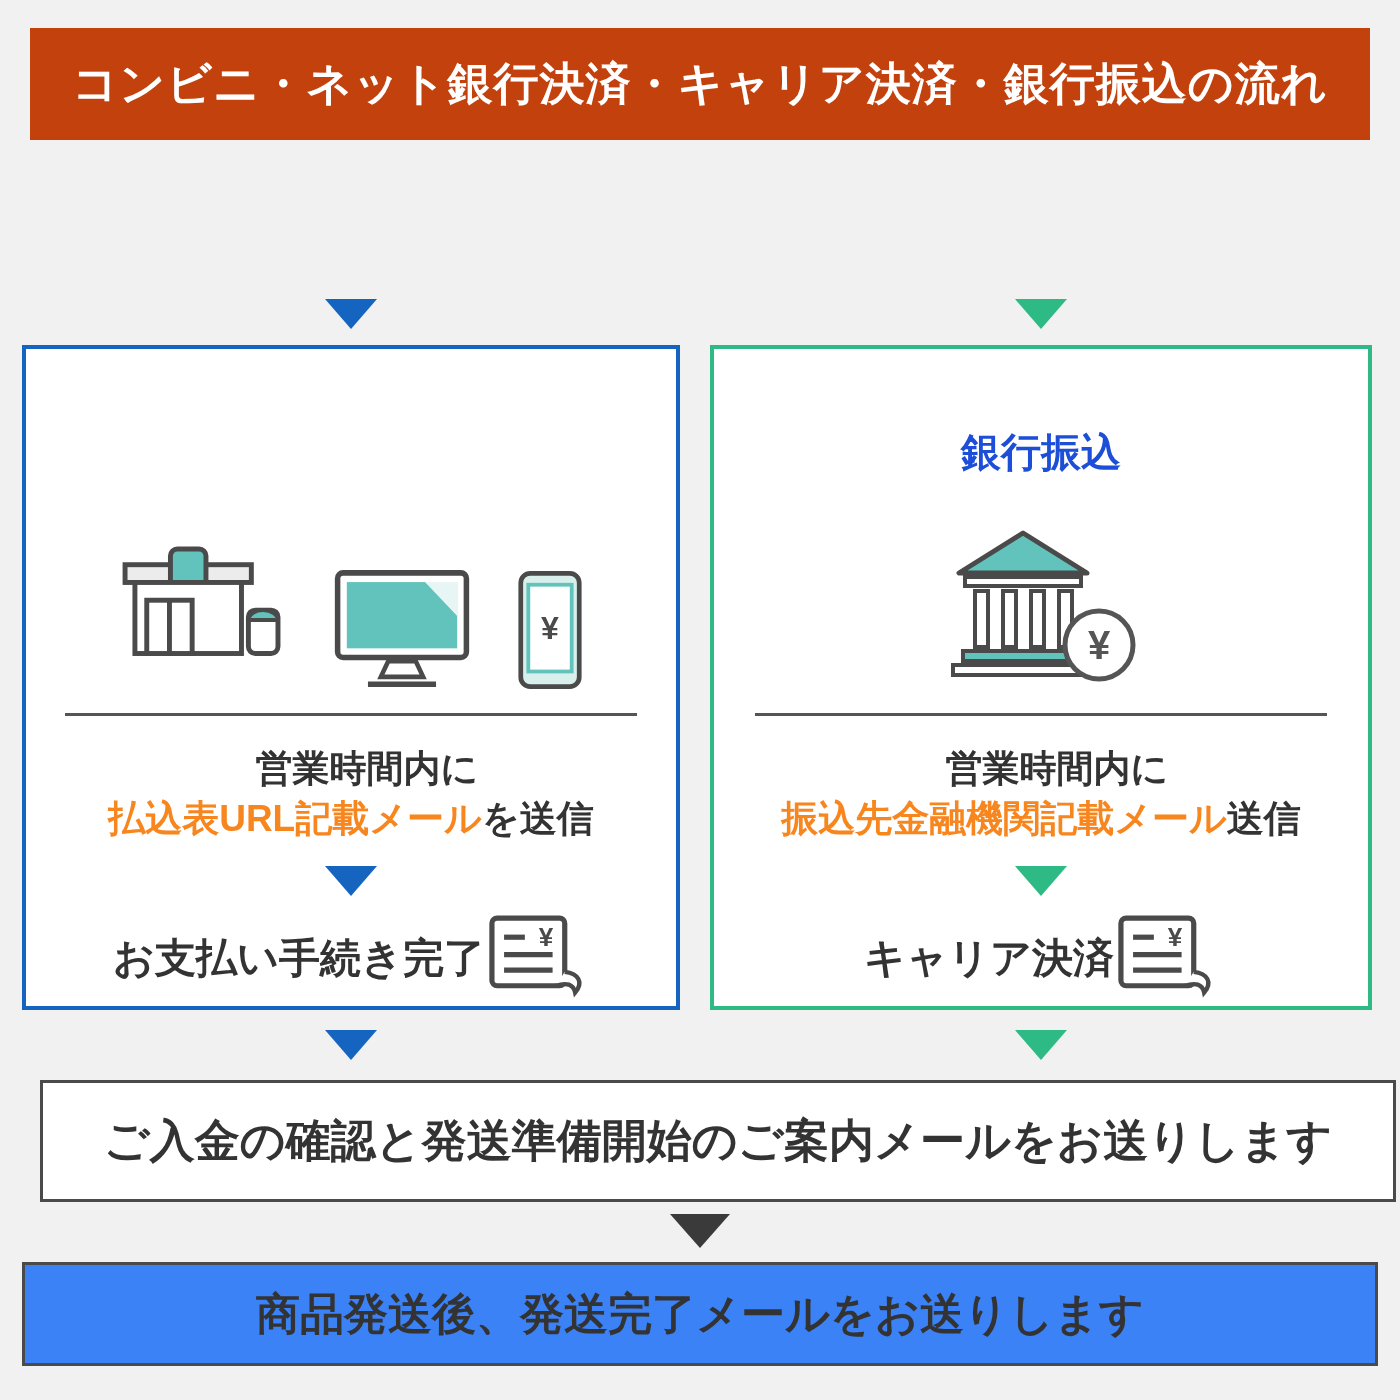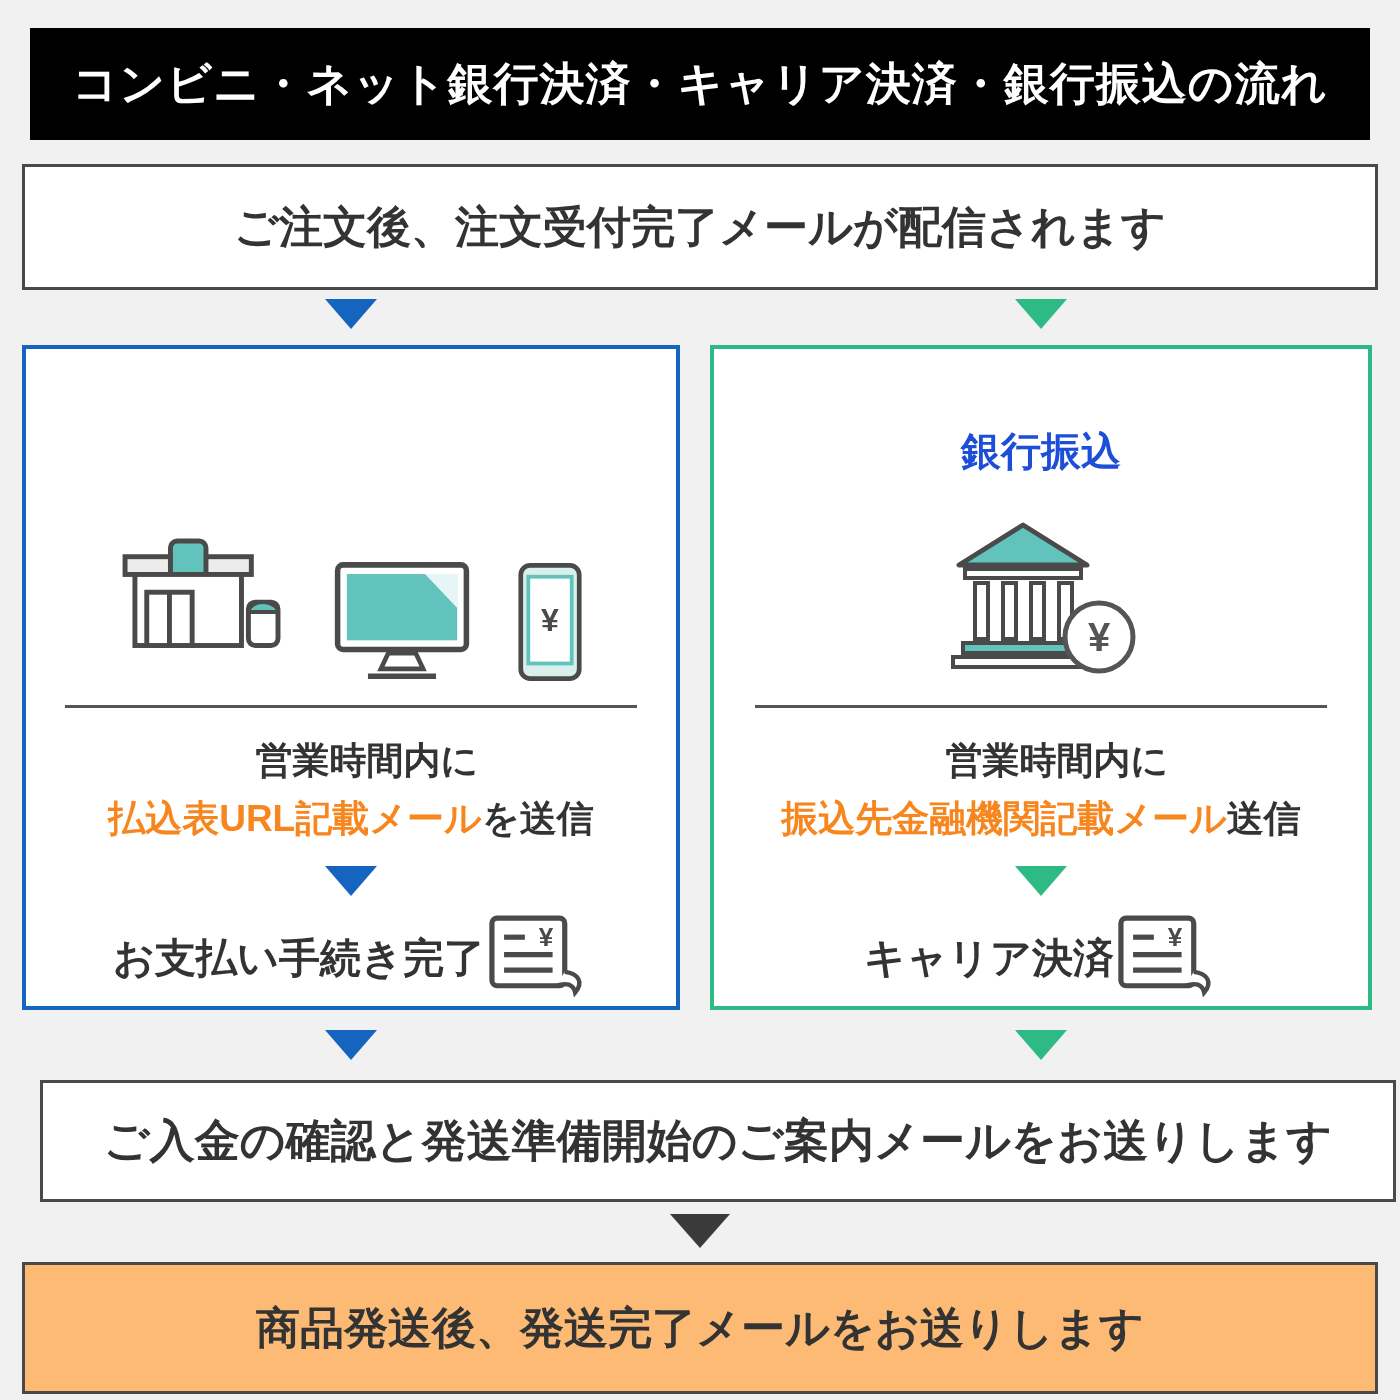--- a/index.html
+++ b/index.html
@@ -4,24 +4,24 @@
 <style>
   html,body{margin:0;padding:0;background:#f1f1f1;}
   .canvas{
     position:relative;width:1400px;height:1400px;background:#f1f1f1;overflow:hidden;
     font-family:"Liberation Sans","DejaVu Sans",sans-serif;color:#333;
   }
   .bar{
     position:absolute;box-sizing:border-box;display:flex;align-items:center;justify-content:center;
     text-align:center;font-weight:bold;
   }
-  #header{left:30px;top:28px;width:1340px;height:112px;background:#000000;color:#fff;font-size:45px;letter-spacing:1px;}
+  #header{left:30px;top:28px;width:1340px;height:112px;background:#c2410c;color:#fff;font-size:45px;letter-spacing:1px;}
   #step-order{left:22px;top:164px;width:1356px;height:126px;background:#fff;border:3px solid #4a4a4a;font-size:44px;}
   #step-confirm{left:40px;top:1080px;width:1356px;height:122px;background:#fff;border:3px solid #4a4a4a;font-size:45px;}
-  #step-shipped{left:22px;top:1262px;width:1356px;height:132px;background:#fdba74;border:3px solid #4a4a4a;font-size:44px;}
+  #step-shipped{left:22px;top:1262px;width:1356px;height:104px;background:#3b82f6;border:3px solid #4a4a4a;font-size:44px;}
 
   .tri{width:0;height:0;border-left:26px solid transparent;border-right:26px solid transparent;border-top:30px solid #333;}
   .tri.abs{position:absolute;}
   .tri.blue{border-top-color:#1565c0;}
   .tri.green{border-top-color:#2eba84;}
   .tri.dark{border-left-width:30px;border-right-width:30px;border-top-width:34px;border-top-color:#3a3a3a;}
   #tri-blue-top{left:325px;top:299px;}
   #tri-green-top{left:1015px;top:299px;}
   #tri-blue-bottom{left:325px;top:1030px;}
   #tri-green-bottom{left:1015px;top:1030px;}
@@ -39,35 +39,34 @@
     font-size:40px;font-weight:bold;line-height:1.25;text-align:center;
   }
   #col-left .col-title{color:#1565c0;}
   #col-right .col-title{color:#1d4ed8;}
 
   .icon-zone{height:176px;display:flex;align-items:flex-end;justify-content:center;gap:46px;margin-top:6px;}
 
   .divider{width:572px;border-top:3px solid #555;margin-top:22px;}
 
   .notice1{margin-top:28px;font-size:37px;font-weight:bold;margin-left:32px;}
-  .notice2{margin-top:8px;font-size:37px;font-weight:bold;}
+  .notice2{font-size:37px;font-weight:bold;}
   .hl{color:#f8861e;}
 
   .tri.flow{margin:22px auto 0 auto;}
 
   .done-row{margin-top:14px;display:flex;align-items:center;justify-content:center;font-size:41px;font-weight:bold;}
 </style>
 </head>
 <body>
 
 <div class="canvas">
 
   <div class="bar" id="header">コンビニ・ネット銀行決済・キャリア決済・銀行振込の流れ</div>
 
-  <div class="bar" id="step-order">ご注文後、注文受付完了メールが配信されます</div>
 
   <div class="tri abs blue" id="tri-blue-top"></div>
   <div class="tri abs green" id="tri-green-top"></div>
 
   <div class="col" id="col-left">
     <div class="col-title">
     </div>
 
     <div class="icon-zone">
 

